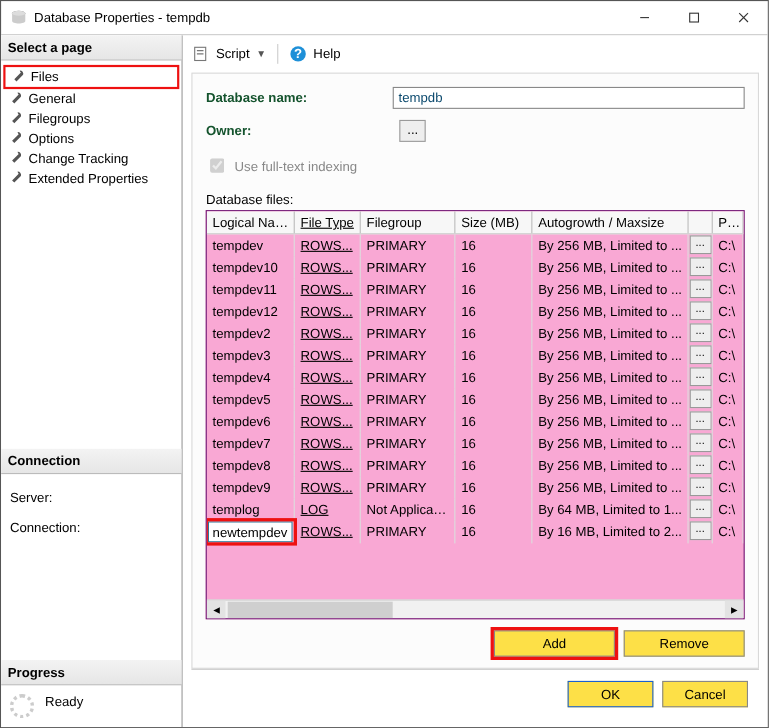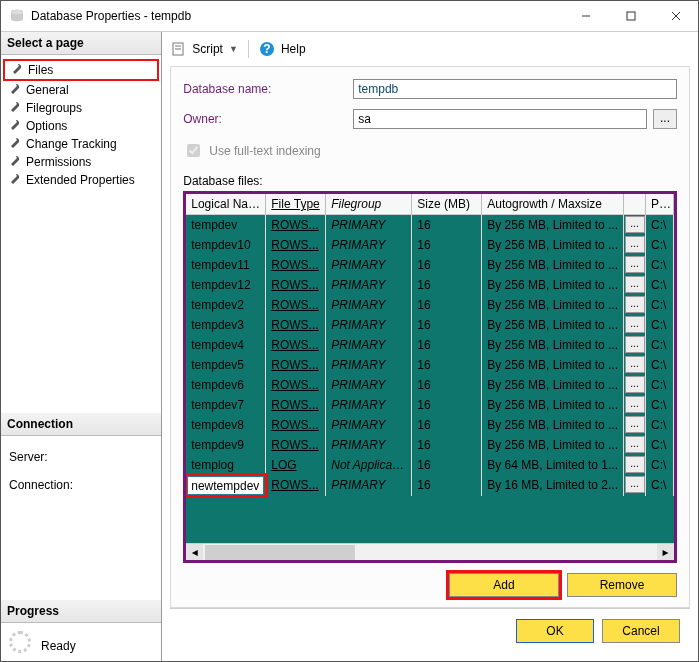--- a/index.html
+++ b/index.html
@@ -14,40 +14,40 @@
   .sidebar { width: 172px; border-right: 1px solid #999; display: flex; flex-direction: column; background: #fff; }
   .sidebar .section-hdr { background: linear-gradient(#f3f3f3,#e6e6e6); border-bottom: 1px solid #bbb; font-weight: bold; padding: 4px 6px; }
   .sidebar .pages { padding: 4px 2px 4px 2px; }
   .page-item { display: flex; align-items: center; padding: 2px 4px; gap: 5px; }
   .page-item.hl { border: 2px solid #e11; }
   .wrench { width: 14px; height: 14px; flex: 0 0 14px; }
   .sidebar .stretch { flex: 1; }
   .sidebar .conn-body { padding: 6px 8px; font-size: 12px; }
   .sidebar .conn-body .row { margin: 8px 0 14px 0; }
   .link { color: #0046cc; text-decoration: underline; display: inline-flex; align-items: center; gap: 6px; }
-  .progress-body { padding: 8px; display: flex; align-items: flex-end; gap: 10px; }
+  .progress-body { padding: 8px; display: flex; align-items: flex-start; gap: 10px; }
   .spinner { width: 22px; height: 22px; border: 3px dotted #ccc; border-radius: 50%; }
 
   .main { flex: 1; display: flex; flex-direction: column; padding: 6px 8px 8px 8px; }
   .toolbar { display: flex; align-items: center; gap: 6px; padding: 2px 0 8px 0; }
   .toolbar .sep { width: 1px; height: 18px; background: #ccc; margin: 0 4px; }
   .form { border: 1px solid #d9d9d9; background: #fcfcfc; flex: 1; padding: 12px 12px 0 12px; display: flex; flex-direction: column; }
   .form-row { display: flex; align-items: center; margin-bottom: 10px; }
-  .form-row .lbl { width: 170px; color: #701a75; }
+  .form-row .lbl { width: 170px; color: #14532d; font-weight: bold; }
   .text-input { flex: 1; border: 1px solid #888; height: 20px; padding: 1px 4px; background: #fff; }
   .owner-btn { width: 24px; height: 20px; margin-left: 6px; border: 1px solid #999; background: #eee; text-align: center; line-height: 16px; }
   .chk { display: flex; align-items: center; color: #888; margin: 2px 0 14px 0; gap: 6px; }
   .chk input { accent-color: #888; }
   .tbl-lbl { margin-bottom: 3px; }
-  .grid { border: 3px solid #701a75; flex: 1; background: #0f766e; overflow: hidden; display: flex; flex-direction: column; }
+  .grid { border: 1px solid #701a75; flex: 1; background: #f9a8d4; overflow: hidden; display: flex; flex-direction: column; }
   .grid-head, .grid-row { display: flex; }
   .grid-head { background: #f7f7f7; border-bottom: 1px solid #ccc; }
   .gc { border-right: 1px solid #ddd; padding: 3px 5px; overflow: hidden; white-space: nowrap; text-overflow: ellipsis; }
   .grid-head .gc { border-right: 1px solid #bbb; }
-  .c-ln { width: 80px; } .c-ft { width: 60px; text-decoration: underline; } .c-fg { width: 86px; font-style: italic; } .c-sz { width: 70px; }
+  .c-ln { width: 80px; } .c-ft { width: 60px; text-decoration: underline; } .c-fg { width: 86px; } .c-sz { width: 70px; }
   .c-ag { flex: 1; } .c-btn { width: 22px; padding: 0; } .c-pth { width: 28px; }
   .ell-btn { width: 20px; height: 17px; border: 1px solid #999; background: #eee; font-size: 10px; line-height: 13px; text-align: center; margin: 1px auto; }
   .grid-row.editing .c-ln { padding: 1px; }
   .cell-input { width: 100%; height: 19px; border: 1px solid #379; padding: 0 3px; font-size: 12px; }
   .hl-cell { outline: 3px solid #e11; outline-offset: -1px; }
   .hscroll { height: 17px; background: #f1f1f1; border-top: 1px solid #ccc; display: flex; align-items: center; }
   .hscroll .arrow { width: 17px; height: 17px; background: #e3e3e3; display: flex; align-items: center; justify-content: center; }
   .hscroll .thumb { height: 15px; width: 150px; background: #cfcfcf; margin-left: 2px; }
   .btn-row { display: flex; justify-content: flex-end; padding: 10px 0 10px 0; gap: 8px; }
   .btn { width: 110px; height: 24px; border: 1px solid #888; background: #fde047; text-align: center; line-height: 22px; }
@@ -120,26 +120,20 @@
           <div class="page-item">
             <svg class="wrench" viewBox="0 0 14 14">
               <path d="M9 1a3 3 0 0 1 3 4l-6 6-2-2 6-6a3 3 0 0 1-1-2z" fill="#555"></path>
             </svg>
             <span>Change Tracking</span>
           </div>
           <div class="page-item">
             <svg class="wrench" viewBox="0 0 14 14">
               <path d="M9 1a3 3 0 0 1 3 4l-6 6-2-2 6-6a3 3 0 0 1-1-2z" fill="#555"></path>
             </svg>
-            <span>Permissions</span>
-          </div>
-          <div class="page-item">
-            <svg class="wrench" viewBox="0 0 14 14">
-              <path d="M9 1a3 3 0 0 1 3 4l-6 6-2-2 6-6a3 3 0 0 1-1-2z" fill="#555"></path>
-            </svg>
             <span>Extended Properties</span>
           </div>
         </div>
       <div class="stretch"></div>
       <div class="section-hdr">Connection</div>
       <div class="conn-body">
         <div class="row">Server:</div>
         <div class="row">Connection:</div>
       </div>
       <div style="flex:0.4"></div>
@@ -167,21 +161,20 @@
         <span>Help</span>
       </div>
 
       <div class="form">
         <div class="form-row">
           <span class="lbl">Database name:</span>
           <input class="text-input" readonly="" style="color: #0c4a6e; background: rgb(255, 255, 255);" value="tempdb">
         </div>
         <div class="form-row">
           <span class="lbl">Owner:</span>
-          <input class="text-input" value="sa" style="">
           <div class="owner-btn">...</div>
         </div>
         <label class="chk">
           <input type="checkbox" checked="" disabled="" style="">
           <span>Use full-text indexing</span>
         </label>
         <div class="tbl-lbl">Database files:</div>
 
         <div class="grid">
           <div class="grid-head">

